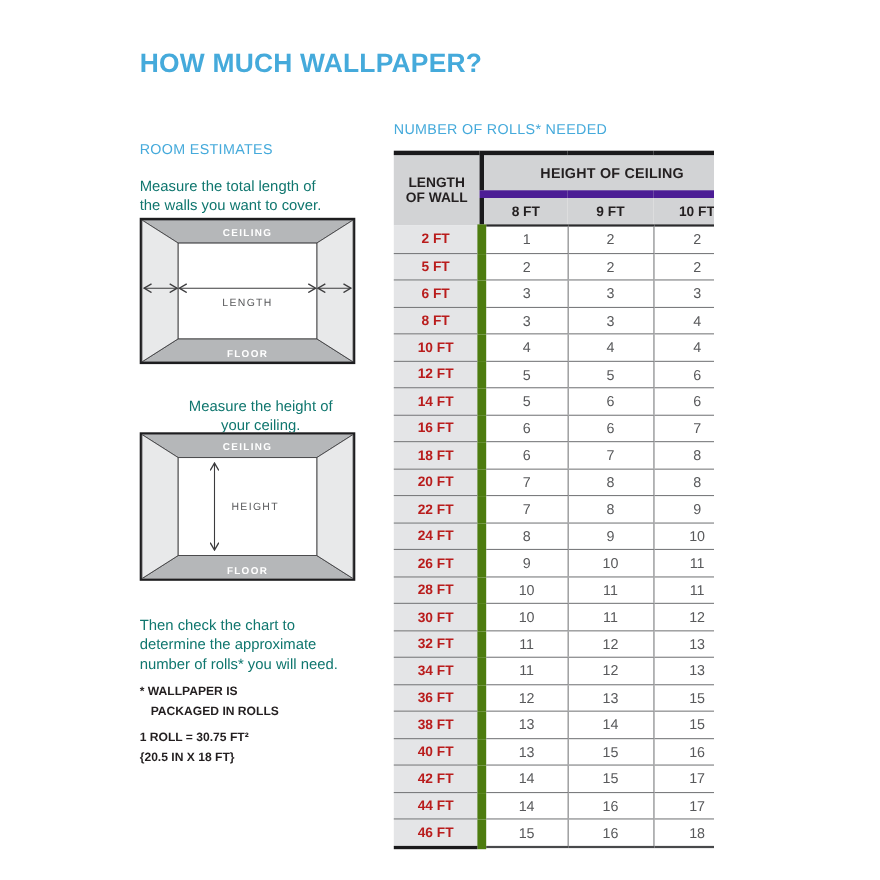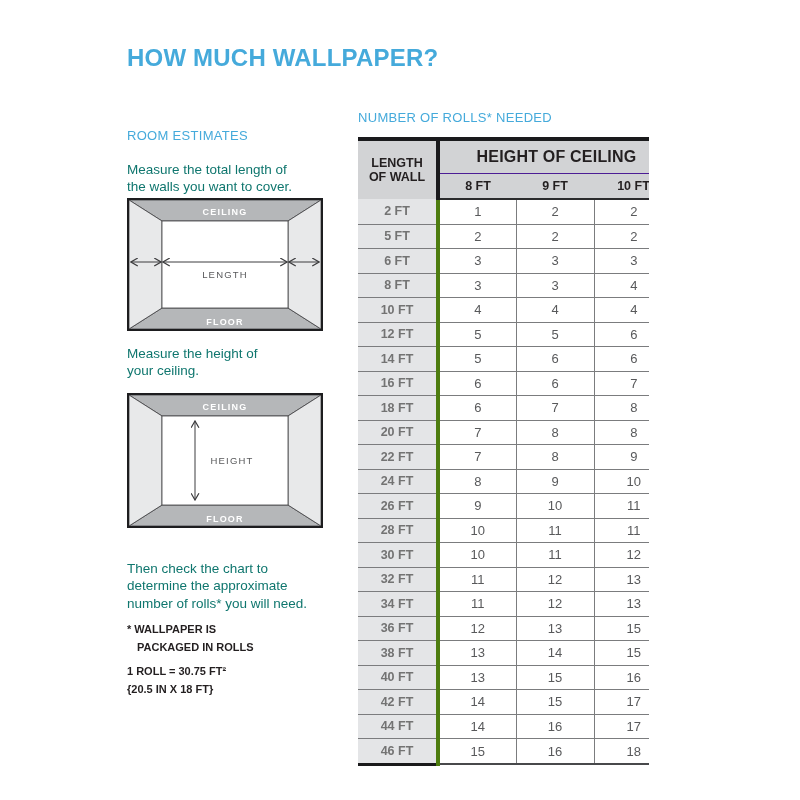--- a/index.html
+++ b/index.html
@@ -7,21 +7,21 @@
         font-family:"Liberation Sans","DejaVu Sans",sans-serif;color:#231f20;}
   .abs{position:absolute;}
 
   .title{left:127px;top:28px;font-size:24px;font-weight:700;color:#45aadb;letter-spacing:.2px;}
   .section-heading{font-size:13px;font-weight:400;color:#45aadb;letter-spacing:.3px;}
   .room-heading{left:127px;top:117px;}
   .table-heading{left:358px;top:99px;width:315px;}
 
   .body-text{left:127px;font-size:13.5px;line-height:17.5px;color:#0f766e;white-space:pre-line;width:220px;}
   .para1{top:147px;}
-  .para2{top:331px;}
+  .para2{top:347px;text-align:center;}
   .para3{top:546px;}
 
   .bold-note{left:127px;font-size:11px;line-height:18px;font-weight:700;color:#231f20;}
   .note{top:620px;}
   .note .line2{padding-left:10px;}
   .rollinfo{top:662px;}
 
   .diagram{left:127px;border:2px solid #1d1d1f;background:#fff;display:block;}
   .diag1{top:198px;}
   .diag2{top:393px;}
@@ -29,25 +29,25 @@
   .diag-surface-label{font-size:9px;letter-spacing:1.2px;fill:#ffffff;font-weight:700;}
 
   .table-wrap{left:358px;top:137px;width:315px;}
   table{border-collapse:collapse;table-layout:fixed;width:315px;border-top:4px solid #1a1a1c;}
   th,td{padding:0;text-align:center;vertical-align:middle;}
   col.c1{width:80px;} col.c2{width:78px;} col.c3{width:78px;} col.c4{width:79px;}
 
   thead th{background:#d2d3d5;color:#231f20;}
   th.col1{border-right:4px solid #1a1a1c;font-size:12.5px;font-weight:700;
           white-space:pre-line;line-height:14px;}
-  th.group{height:32px;font-size:16px;font-weight:700;letter-spacing:.2px;border-bottom:1px solid #4c1d95;}
+  th.group{height:32px;font-size:13px;font-weight:700;letter-spacing:.2px;border-bottom:7px solid #4c1d95;}
   tr.sub th{height:24px;font-size:12.5px;font-weight:700;border-bottom:2px solid #2b2b2d;}
 
-  tbody th.rowlabel{background:#e4e5e7;border-right:4px solid #4d7c0f;
-          font-size:12.5px;font-weight:700;color:#737373;height:23.5px;border-bottom:1px solid #7b7c7e;margin-left:44px;}
+  tbody th.rowlabel{background:#e4e5e7;border-right:8px solid #4d7c0f;
+          font-size:12.5px;font-weight:700;color:#b91c1c;height:23.5px;border-bottom:1px solid #7b7c7e;margin-left:44px;}
   tbody td{background:#ffffff;color:#58595b;font-size:13px;height:23.5px;border-bottom:1px solid #7b7c7e;}
   tbody td + td{border-left:1px solid #7b7c7e;}
   tbody tr:last-child td{border-bottom:2px solid #48494b;}
   tbody tr:last-child th.rowlabel{border-bottom:3px solid #1a1a1c;}
 </style>
 </head>
 <body>
 
 <div class="page">
 

